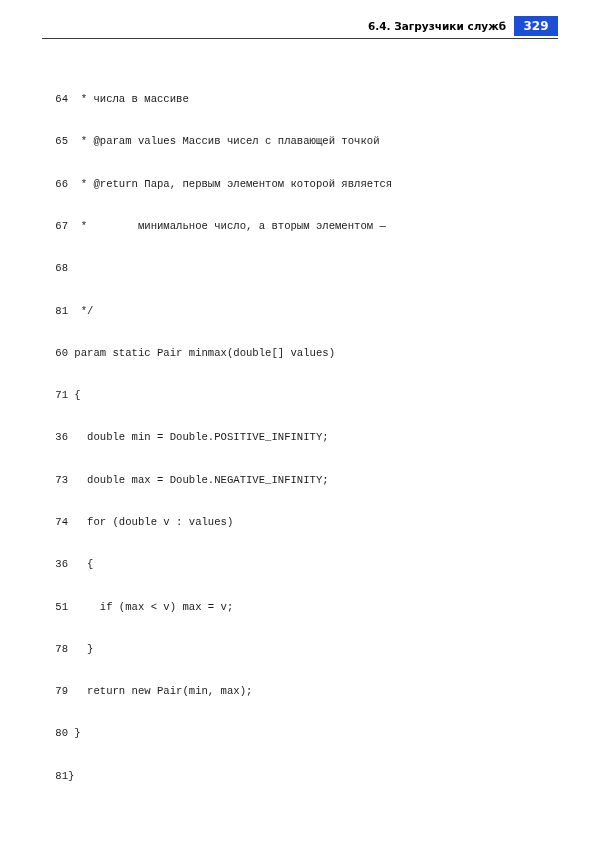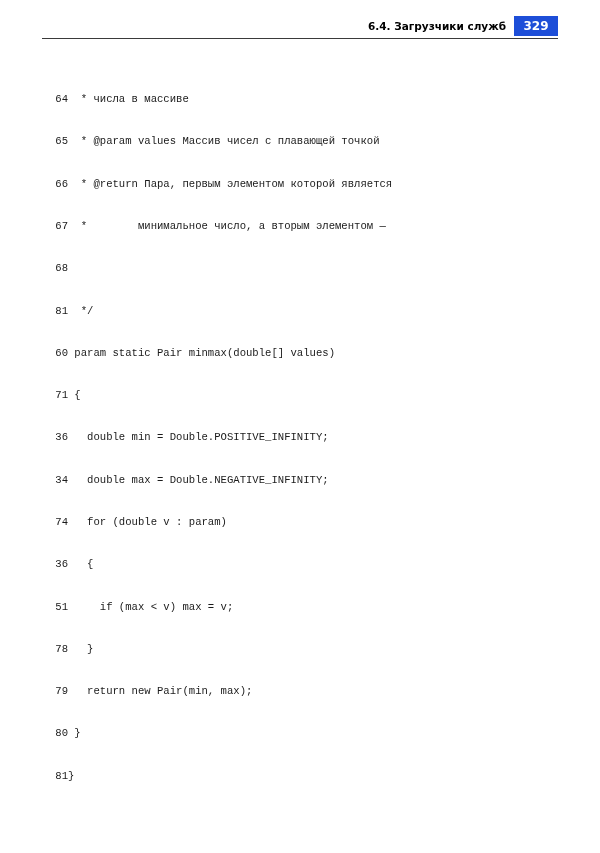--- a/index.html
+++ b/index.html
@@ -103,22 +103,22 @@
   <div class="codeblock">
     <div class="code-line"><span class="code-num">64</span><span class="code-txt">  * числа в массиве</span></div>
     <div class="code-line"><span class="code-num">65</span><span class="code-txt">  * @param values Массив чисел с плавающей точкой</span></div>
     <div class="code-line"><span class="code-num">66</span><span class="code-txt">  * @return Пара, первым элементом которой является</span></div>
     <div class="code-line"><span class="code-num">67</span><span class="code-txt">  *        минимальное число, а вторым элементом —</span></div>
     <div class="code-line"><span class="code-num">68</span></div>
     <div class="code-line"><span class="code-num">81</span><span class="code-txt">  */</span></div>
     <div class="code-line"><span class="code-num">60</span><span class="code-txt"> param static Pair minmax(double[] values)</span></div>
     <div class="code-line"><span class="code-num">71</span><span class="code-txt"> {</span></div>
     <div class="code-line"><span class="code-num">36</span><span class="code-txt">   double min = Double.POSITIVE_INFINITY;</span></div>
-    <div class="code-line"><span class="code-num">34</span><span class="code-txt">   double max = Double.NEGATIVE_INFINITY;</span></div>
-    <div class="code-line"><span class="code-num">74</span><span class="code-txt">   for (double v : param)</span></div>
+    <div class="code-line"><span class="code-num">73</span><span class="code-txt">   double max = Double.NEGATIVE_INFINITY;</span></div>
+    <div class="code-line"><span class="code-num">74</span><span class="code-txt">   for (double v : values)</span></div>
     <div class="code-line"><span class="code-num">36</span><span class="code-txt">   {</span></div>
     <div class="code-line"><span class="code-num">51</span><span class="code-txt">     if (max &lt; v) max = v;</span></div>
     <div class="code-line"><span class="code-num">78</span><span class="code-txt">   }</span></div>
     <div class="code-line"><span class="code-num">79</span><span class="code-txt">   return new Pair(min, max);</span></div>
     <div class="code-line"><span class="code-num">80</span><span class="code-txt"> }</span></div>
     <div class="code-line"><span class="code-num">81</span><span class="code-txt">}</span></div>
   </div>
 
 </div>
 

